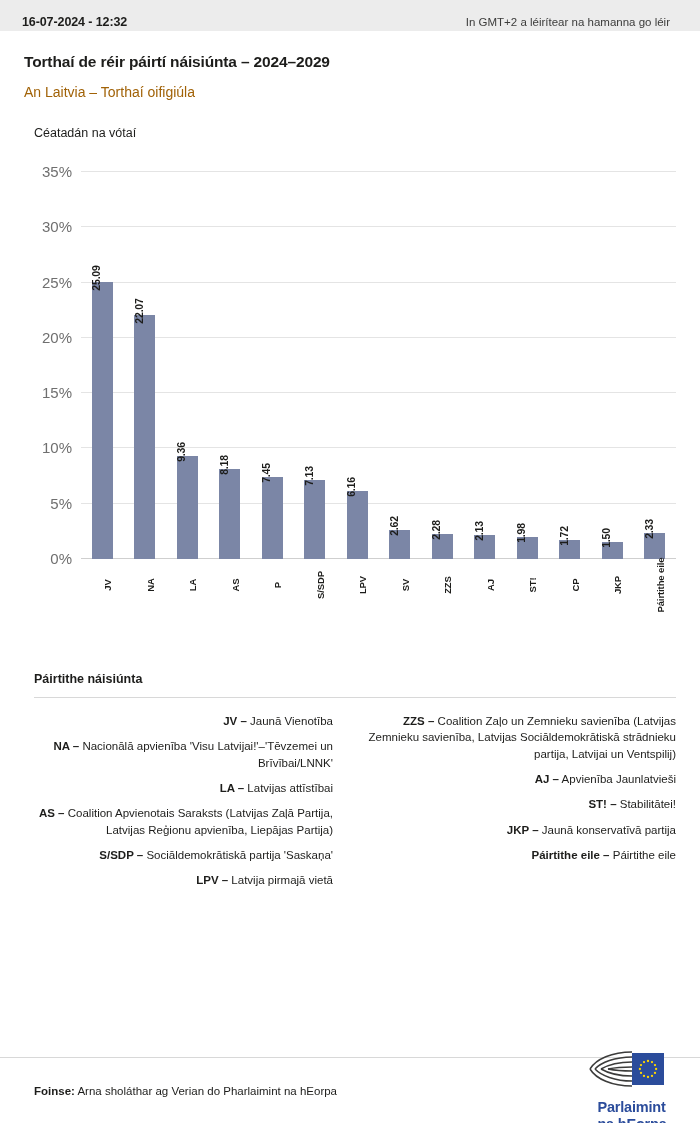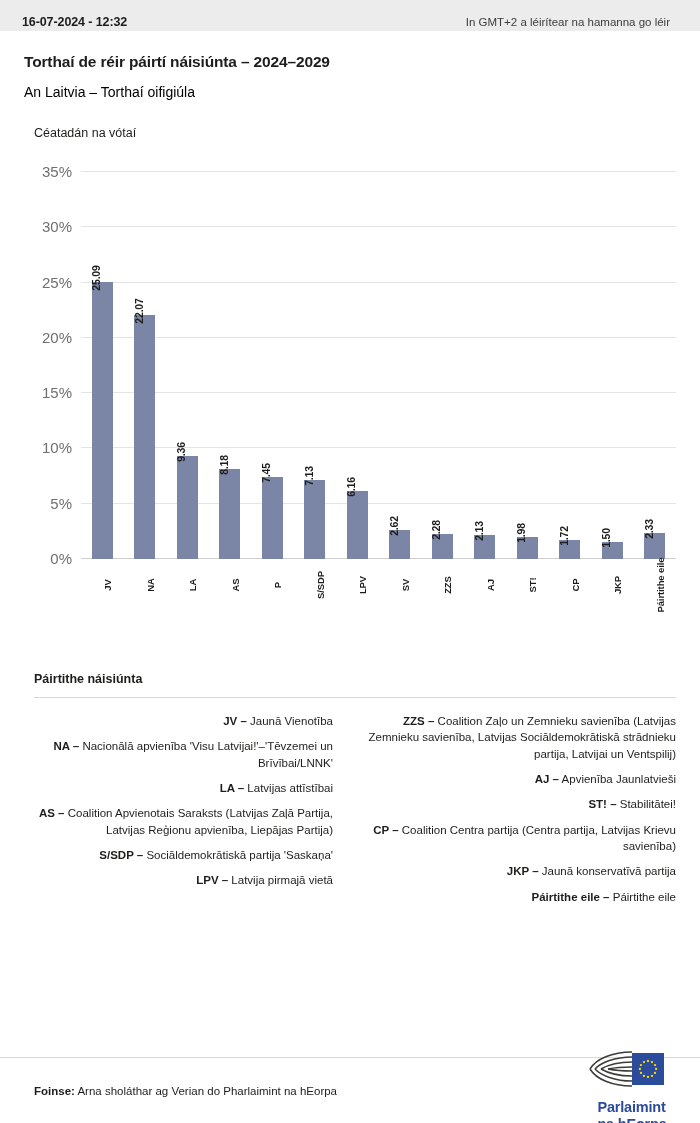--- a/index.html
+++ b/index.html
@@ -40,21 +40,21 @@
   .titles { padding: 22px 24px 0 24px; }
   .title-main {
     font-size: 15.5px;
     font-weight: bold;
     letter-spacing: -0.15px;
     margin: 0 0 13px 0;
   }
   .title-sub {
     font-size: 14px;
     font-weight: 400;
-    color: #000000;
+    color: #a16207;
     margin: 0;
   }
 
   
   .chart-block { padding: 0 24px; margin-top: 26px; }
   .chart-label {
     font-size: 12.5px;
     font-weight: normal;
     margin-left: 10px;
     margin-bottom: 14px;
@@ -358,21 +358,20 @@
         <div class="legend-item"><span class="legend-abbr">NA –</span><span> Nacionālā apvienība 'Visu Latvijai!'–'Tēvzemei un Brīvībai/LNNK'</span></div>
         <div class="legend-item"><span class="legend-abbr">LA –</span><span> Latvijas attīstībai</span></div>
         <div class="legend-item"><span class="legend-abbr">AS –</span><span> Coalition Apvienotais Saraksts (Latvijas Zaļā Partija, Latvijas Reģionu apvienība, Liepājas Partija)</span></div>
         <div class="legend-item"><span class="legend-abbr">S/SDP –</span><span> Sociāldemokrātiskā partija 'Saskaņa'</span></div>
         <div class="legend-item"><span class="legend-abbr">LPV –</span><span> Latvija pirmajā vietā</span></div>
       </div>
     <div class="legend-col" id="legend-right">
         <div class="legend-item"><span class="legend-abbr">ZZS –</span><span> Coalition Zaļo un Zemnieku savienība (Latvijas Zemnieku savienība, Latvijas Sociāldemokrātiskā strādnieku partija, Latvijai un Ventspilij)</span></div>
         <div class="legend-item"><span class="legend-abbr">AJ –</span><span> Apvienība Jaunlatvieši</span></div>
         <div class="legend-item"><span class="legend-abbr">ST! –</span><span> Stabilitātei!</span></div>
-        <div class="legend-item"><span class="legend-abbr">CP –</span><span> Coalition Centra partija (Centra partija, Latvijas Krievu savienība)</span></div>
         <div class="legend-item"><span class="legend-abbr">JKP –</span><span> Jaunā konservatīvā partija</span></div>
         <div class="legend-item"><span class="legend-abbr">Páirtithe eile –</span><span> Páirtithe eile</span></div>
       </div>
   </div>
 </div>
 
 <div class="footer">
   <div class="source">
     <span class="source-label">Foinse:</span><span> Arna sholáthar ag Verian do Pharlaimint na hEorpa</span>
   </div>

